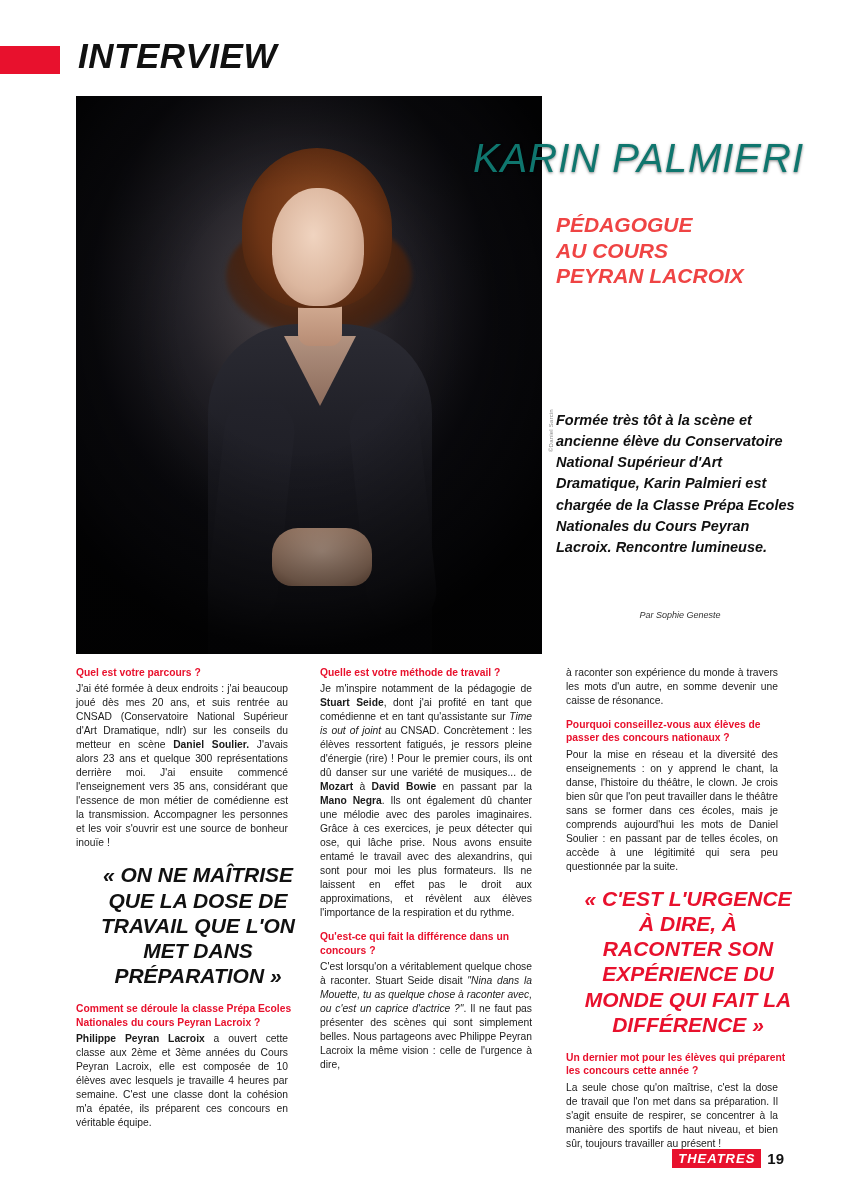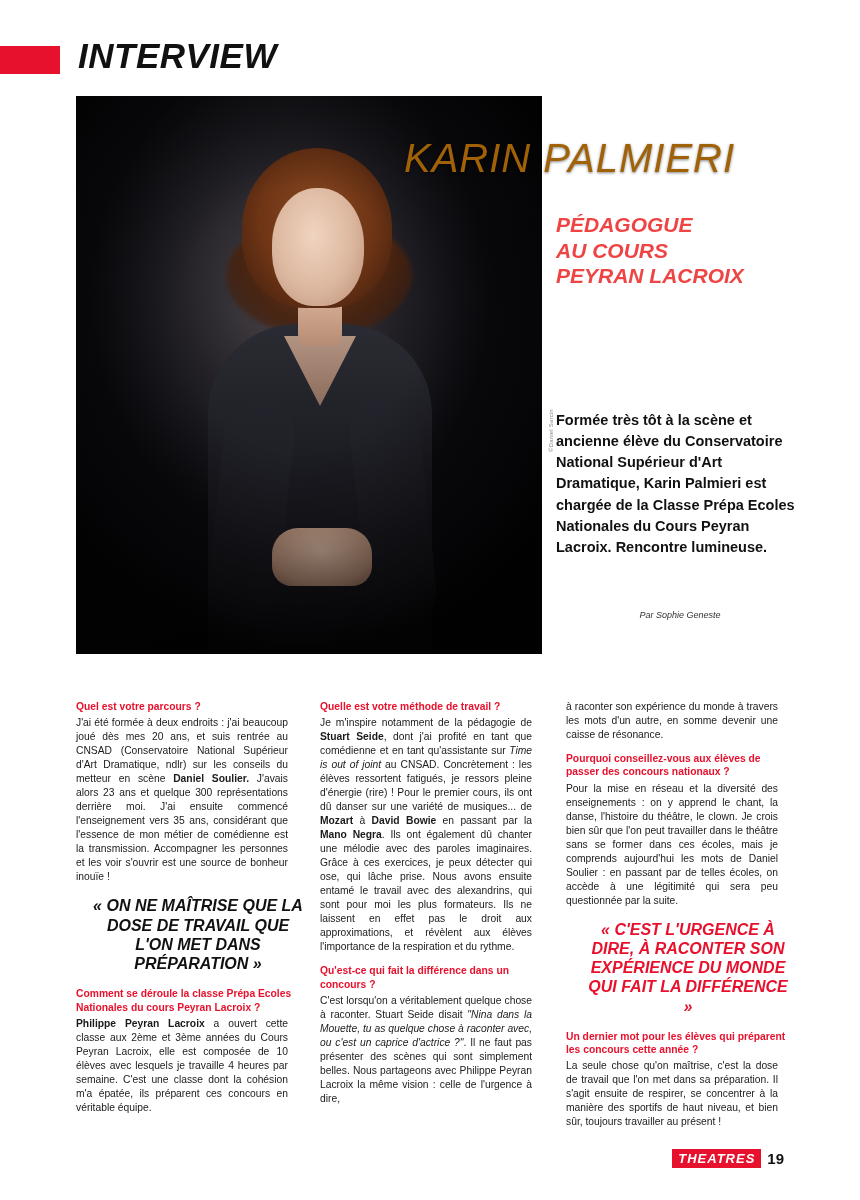--- a/index.html
+++ b/index.html
@@ -170,24 +170,25 @@
     transform-origin: left top;
     letter-spacing: 0.2px;
   }
 
   
   .name {
     position: absolute;
     left: 404px;
     top: 136px;
     width: 400px;
+    text-align: right;
     font-size: 40px;
     font-style: italic;
     font-weight: 300;
-    color: #a16207;
+    color: #0f766e;
     letter-spacing: 1px;
     white-space: nowrap;
     text-shadow: 0 1px 3px rgba(0,0,0,0.5);
     z-index: 5;
   }
   .subhead {
     position: absolute;
     left: 556px;
     top: 212px;
     width: 250px;
@@ -198,39 +199,40 @@
     color: #ef4444;
   }
   .subhead div { white-space: nowrap; }
 
   .standfirst {
     position: absolute;
     left: 556px;
     top: 410px;
     width: 248px;
     font-size: 14.5px;
+    font-style: italic;
     font-weight: bold;
     line-height: 1.46;
     color: #111;
   }
   .byline {
     position: absolute;
     left: 556px;
     top: 610px;
     width: 248px;
     text-align: center;
     font-size: 9px;
     font-style: italic;
     color: #333;
   }
 
   
   .col {
     position: absolute;
-    top: 700px;
+    top: 666px;
     width: 228px;
     font-size: 10.3px;
     line-height: 1.36;
     color: #1a1a1a;
     text-align: justify;
   }
   .col1 { left: 76px; }
   .col2 { left: 320px; }
   .col3 { left: 566px; }
 
@@ -242,21 +244,21 @@
     margin: 0 0 3px 0;
     text-align: left;
   }
   .a {
     margin: 0 16px 10px 0;
   }
   .a b { font-weight: bold; }
   .a i { font-style: italic; }
 
   .pull {
-    font-size: 16px;
+    font-size: 21px;
     font-style: italic;
     font-weight: bold;
     line-height: 1.2;
     text-align: center;
     color: #111;
     margin: 12px 0 14px 16px;
   }
   .pull.red { color: #e8112d; }
 
   

